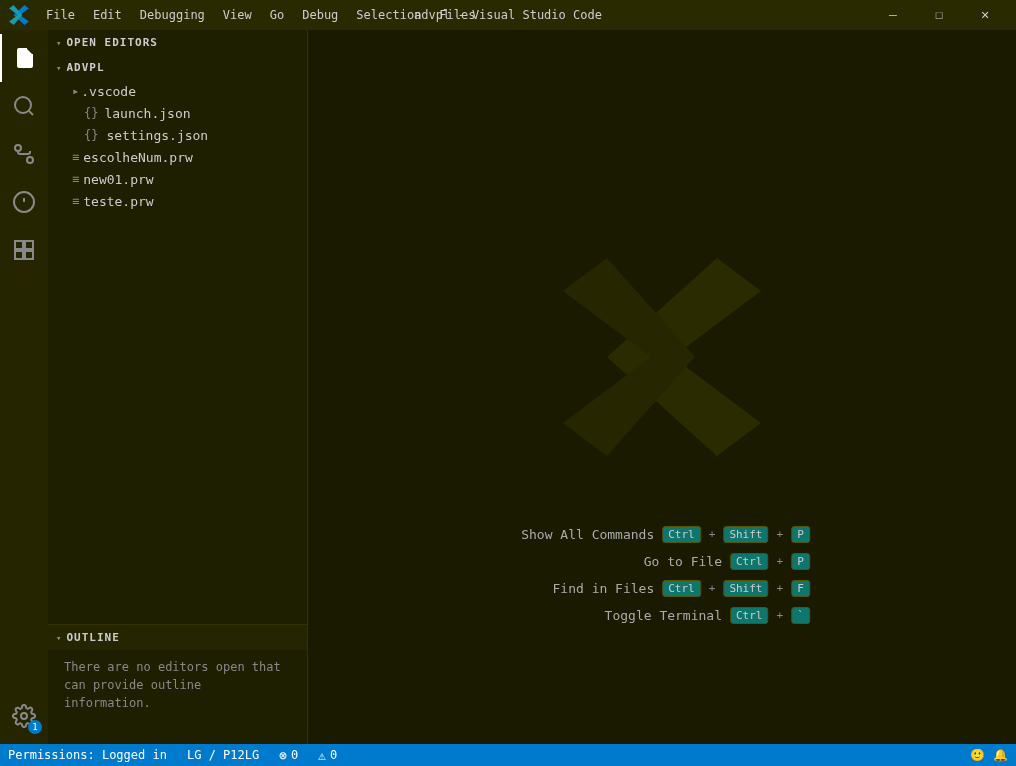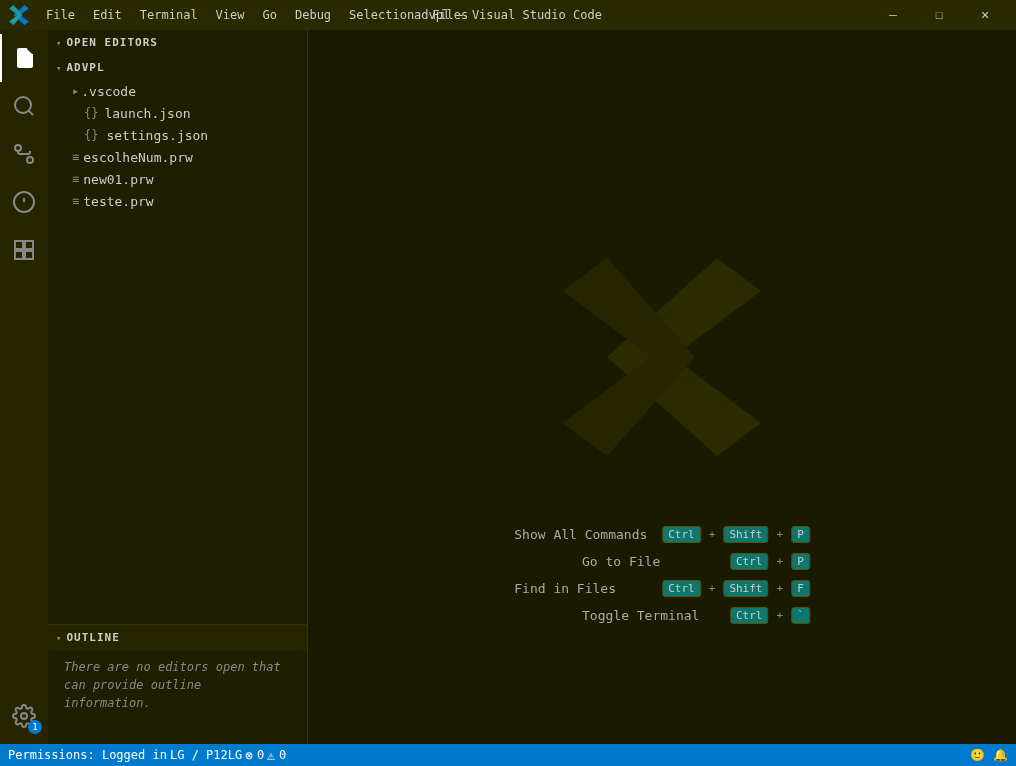--- a/index.html
+++ b/index.html
@@ -139,21 +139,20 @@
       height: 120px;
     }
     .outline-section .section-header {
       background: #252500;
     }
     .outline-text {
       font-size: 12px;
       color: #888;
       padding: 8px 16px;
       line-height: 1.5;
-      font-style: italic;
     }
 
     
     #editor {
       flex: 1;
       background: #1a1a00;
       display: flex;
       flex-direction: column;
       align-items: center;
       justify-content: center;
@@ -181,20 +180,21 @@
     }
     .cmd-row {
       display: flex;
       align-items: center;
       gap: 8px;
       justify-content: flex-end;
     }
     .cmd-label {
       font-size: 13px;
       color: #aaa;
+      text-align: right;
       min-width: 140px;
     }
     .kbd {
       background: #0f766e;
       border: 1px solid #555500;
       border-radius: 3px;
       padding: 1px 5px;
       font-size: 11px;
       color: #ccc;
       display: inline-block;
@@ -212,21 +212,21 @@
       align-items: center;
       padding: 0 8px;
       gap: 12px;
       font-size: 12px;
       color: #fff;
       justify-content: space-between;
     }
     #statusbar-left {
       display: flex;
       align-items: center;
-      gap: 3px;
+      gap: 20px;
     }
     #statusbar-right {
       display: flex;
       align-items: center;
       gap: 8px;
     }
     .status-item {
       display: flex;
       align-items: center;
       gap: 4px;
@@ -238,21 +238,21 @@
 
 <div id="titlebar">
   <div id="titlebar-left">
 
     <svg id="titlebar-logo" viewBox="0 0 100 100" xmlns="http://www.w3.org/2000/svg">
       <polygon points="75,5 25,50 75,95 95,80 55,50 95,20" fill="#007acc"></polygon>
       <polygon points="25,5 5,20 45,50 5,80 25,95 65,50" fill="#1b9aaa"></polygon>
     </svg>
     <span class="menu-item">File</span>
     <span class="menu-item">Edit</span>
-    <span class="menu-item">Terminal</span>
+    <span class="menu-item">Debugging</span>
     <span class="menu-item">View</span>
     <span class="menu-item">Go</span>
     <span class="menu-item">Debug</span>
     <span class="menu-item">Selection</span>
     <span class="menu-item">Files</span>
   </div>
   <div id="titlebar-center">advpl - Visual Studio Code</div>
   <div id="titlebar-controls">
     <button class="win-btn">─</button>
     <button class="win-btn">□</button>

